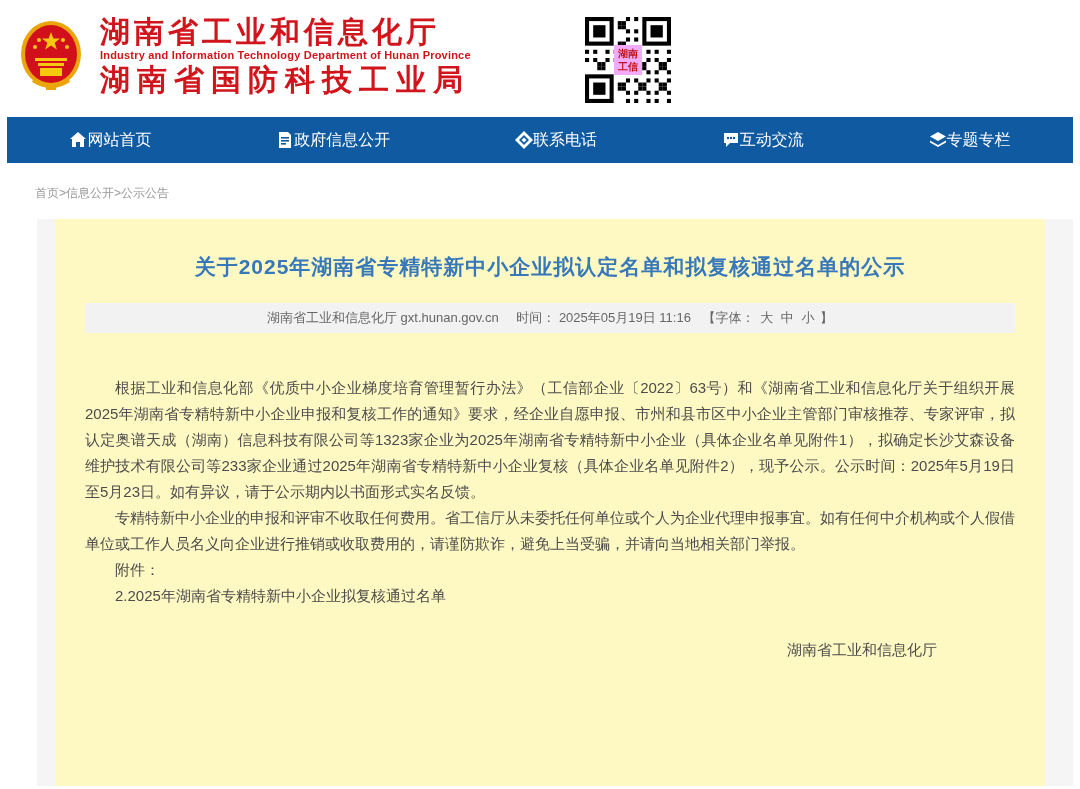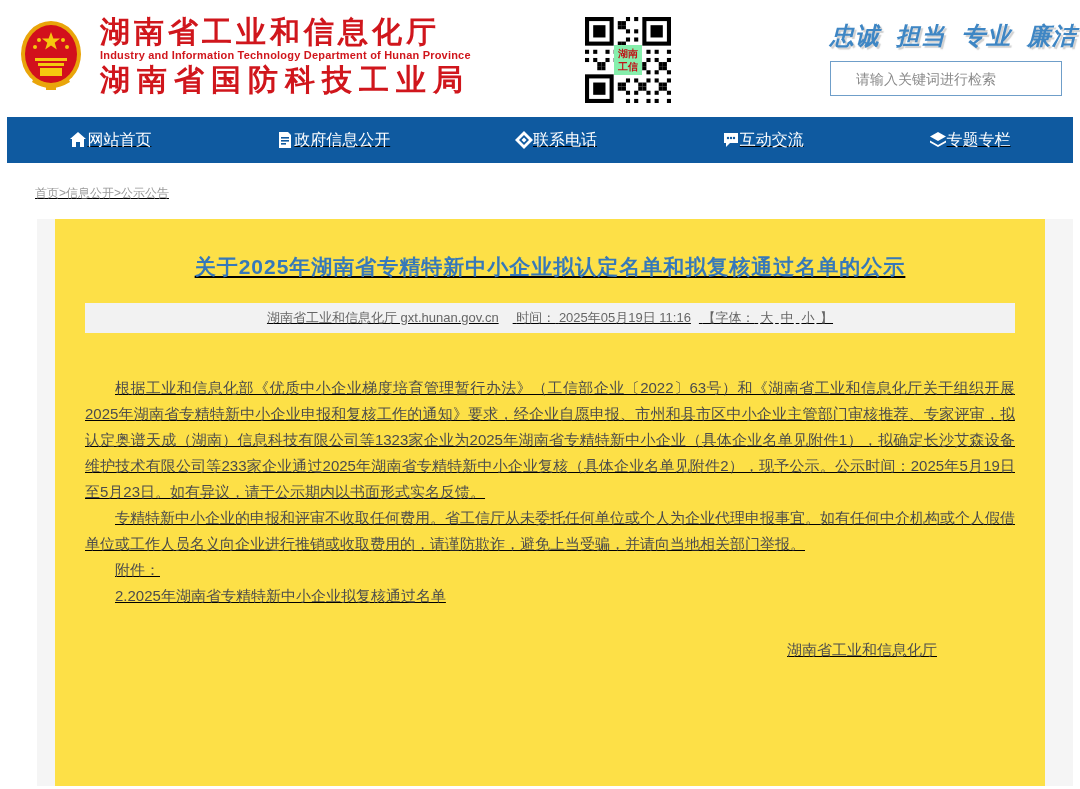--- a/index.html
+++ b/index.html
@@ -1,33 +1,33 @@
 <!DOCTYPE html>
 <html><head>
 <meta charset="utf-8">
 <style>
   * { margin:0; padding:0; box-sizing:border-box; }
   html,body { width:1080px; height:789px; overflow:hidden; background:#fbfbfb;
     font-family:"Liberation Sans","DejaVu Sans",sans-serif; }
-  .page { position:relative; width:1080px; height:789px; background:#fff;text-decoration:underline; }
+  .page { position:relative; width:1080px; height:789px; background:#fff; }
 
   .top-accent { position:absolute; top:0; left:955px; width:105px; height:4px; background:#3f51b5; }
 
   
   header { position:relative; height:117px; background:#fff; }
   .brand { position:absolute; left:20px; top:16px; display:flex; align-items:center; }
   .emblem { width:62px; height:72px; margin-right:18px; }
   .brand-text { color:#d0161c; }
   .dept1 { font-size:30px; font-weight:bold; letter-spacing:4px; line-height:32px; }
   .dept-en { font-size:11px; font-weight:bold; letter-spacing:0.2px; line-height:13px; margin:1px 0 2px 0; }
   .dept2 { font-size:30px; font-weight:bold; letter-spacing:7px; line-height:32px; }
 
   .qr { position:absolute; left:585px; top:17px; width:86px; height:86px; }
   .qr svg { width:86px; height:86px; display:block; }
-  .qr-center { position:absolute; left:29px; top:28px; width:28px; height:30px; background:#86efac;
+  .qr-center { position:absolute; left:29px; top:28px; width:28px; height:30px; background:#f0abfc;
     color:#c01318; font-size:10px; font-weight:bold; line-height:13px; text-align:center; padding-top:2px; }
 
   .header-right { position:absolute; right:10px; top:20px; width:240px; }
   .slogan { color:#3e86c4; font-size:24px; font-weight:bold; font-style:italic;
     letter-spacing:1px; word-spacing:8px; text-shadow:2px 2px 1px rgba(120,120,120,.35);
     white-space:nowrap; text-align:right; }
   .search { margin-top:9px; width:232px; height:35px; border:1px solid #6f9ec9; background:#fff;
     font-size:14px; color:#444; padding-left:25px; outline:none; }
   .search::placeholder { color:#8a8a8a; }
 
@@ -37,21 +37,21 @@
   .nav-item { display:flex; align-items:center; gap:0; color:#fff; font-size:16px;
     cursor:pointer; padding:0 10px; }
   .nav-icon { width:18px; height:18px; display:inline-flex; }
   .nav-icon svg { width:18px; height:18px; }
 
   
   .breadcrumb { margin:22px 0 17px 35px; font-size:12px; color:#999; cursor:pointer; }
 
   
   .backdrop { margin:0 7px 0 37px; height:567px; background:#f5f5f5; padding:0 28px 0 18px; }
-  .card { background:#fde047; height:100%; padding:34px 30px 0 30px; overflow:hidden; }
+  .card { background:#fef9c3; height:100%; padding:34px 30px 0 30px; overflow:hidden; }
 
   .title { text-align:center; color:#3678b9; font-size:21px; font-weight:bold;
     letter-spacing:1px; line-height:28px; }
 
   .meta { margin-top:22px; height:30px; background:#f2f2f2; text-align:center;
     font-size:13px; color:#666; line-height:30px; }
   .meta span, .meta a { color:#666; text-decoration:none; }
   .m-src { margin-right:14px; }
   .m-time { margin-right:8px; }
   .font-link { cursor:pointer; margin:0 2px; }
@@ -184,24 +184,20 @@
           <rect x="57.33333333333333" y="0" width="28.666666666666664" height="28.666666666666664" fill="#000"></rect>
           <rect x="61.42857142857142" y="4.095238095238095" width="20.476190476190474" height="20.476190476190474" fill="#fff"></rect>
           <rect x="65.52380952380952" y="8.19047619047619" width="12.285714285714285" height="12.285714285714285" fill="#000"></rect>
           <rect x="0" y="57.33333333333333" width="28.666666666666664" height="28.666666666666664" fill="#000"></rect>
           <rect x="4.095238095238095" y="61.42857142857142" width="20.476190476190474" height="20.476190476190474" fill="#fff"></rect>
           <rect x="8.19047619047619" y="65.52380952380952" width="12.285714285714285" height="12.285714285714285" fill="#000"></rect>
         </svg>
       <div class="qr-center">湖南工信</div>
     </div>
 
-    <div class="header-right">
-      <div class="slogan">忠诚 担当 专业 廉洁</div>
-      <input class="search" type="text" placeholder="请输入关键词进行检索" style="">
-    </div>
   </header>
 
   <nav>
     <div class="nav-item">
       <span class="nav-icon">
         <svg viewBox="0 0 18 18">
             <path d="M9 1 L17 8 L15 8 L15 16 L11 16 L11 11 L7 11 L7 16 L3 16 L3 8 L1 8 Z" fill="#fff"></path>
           </svg>
       </span>
       <span>网站首页</span>

